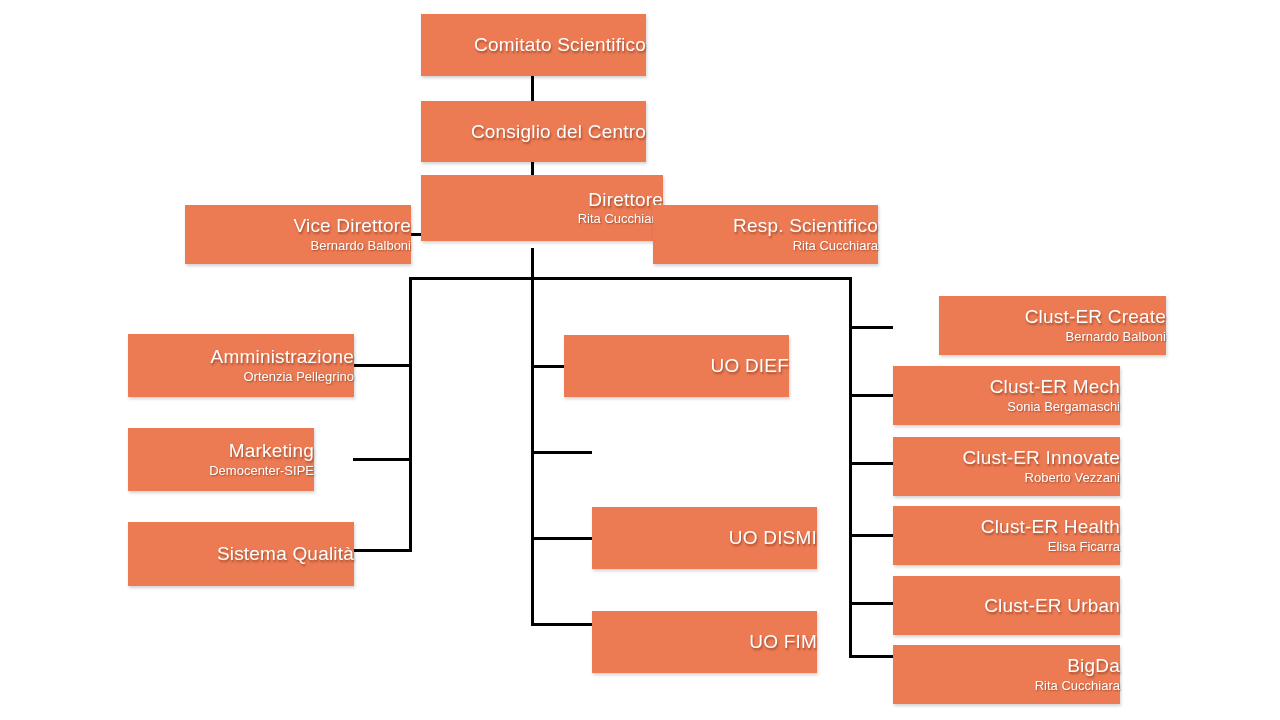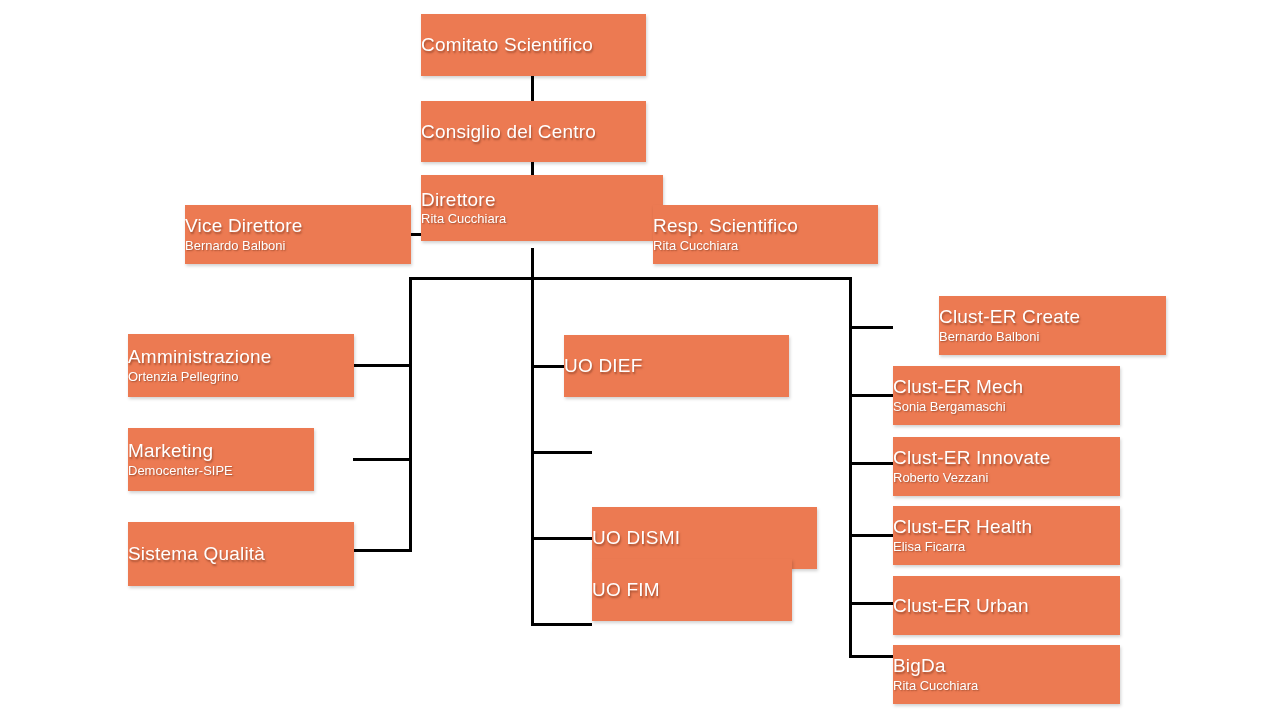--- a/index.html
+++ b/index.html
@@ -18,21 +18,21 @@
     background: var(--page-bg);
     overflow: hidden;
     margin: 0 auto;
   }
   .node {
     position: absolute;
     background: var(--box-fill);
     color: var(--box-text);
     display: flex;
     flex-direction: column;
-    align-items: flex-start;
+    align-items: flex-end;
     justify-content: center;
     text-align: center;
     box-shadow: 1px 2px 3px rgba(0,0,0,0.18);
     line-height: 1.15;
   }
   .node .title {
     font-size: 19px;
     letter-spacing: 0.2px;
     text-shadow: 1px 1.5px 2px rgba(95,40,20,0.5);
     white-space: nowrap;
@@ -118,21 +118,21 @@
 
   <div class="node" style="left:564px;top:335px;width:225px;height:62px">
     <div class="title">UO DIEF</div>
   </div>
 
 
   <div class="node" style="left:592px;top:507px;width:225px;height:62px">
     <div class="title">UO DISMI</div>
   </div>
 
-  <div class="node" style="left:592px;top:559px;width:200px;height:62px">
+  <div class="node" style="left:592px;top:611px;width:225px;height:62px">
     <div class="title">UO FIM</div>
   </div>
 
   <div class="node" style="left:939px;top:296px;width:227px;height:59px">
     <div class="title">Clust-ER Create</div>
     <div class="subtitle">Bernardo Balboni</div>
   </div>
 
   <div class="node" style="left:893px;top:366px;width:227px;height:59px">
     <div class="title">Clust-ER Mech</div>

